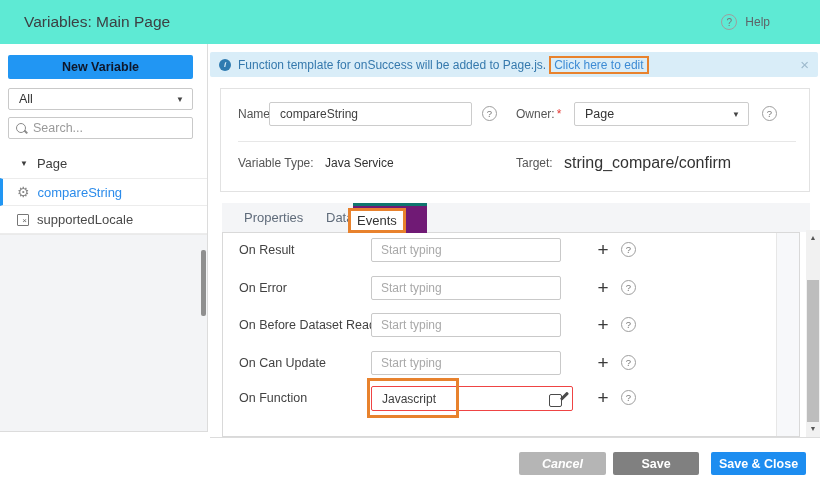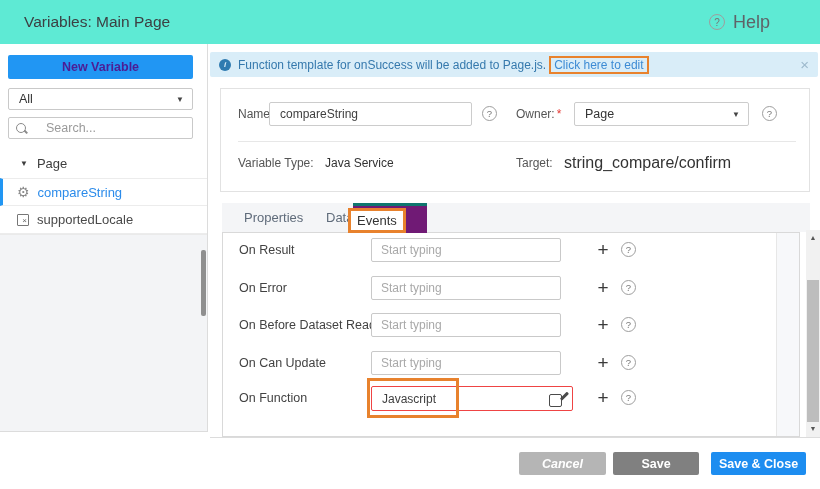--- a/index.html
+++ b/index.html
@@ -7,34 +7,34 @@
   body { font-family: "Liberation Sans", sans-serif; }
   .screen { position: relative; width: 820px; height: 489px; background: #fff; overflow: hidden;
             font-size: 12px; color:#3f3f3f; }
 
   
   .hdr { position:absolute; left:0; top:0; width:820px; height:44px; background:#5eead4; }
   .hdr-title { position:absolute; left:24px; top:0; line-height:44px; font-size:15.5px; font-weight:500; color:#3c4043; }
   .help { position:absolute; right:50px; top:0; height:44px; display:flex; align-items:center; gap:8px; cursor:pointer; }
   .qcirc { display:inline-flex; width:16px; height:16px; border:1.5px solid #9e9e9e; border-radius:50%;
            align-items:center; justify-content:center; font-size:10px; color:#757575; background:#fff0; }
-  .help-label { font-size:18px; color:#5f6368; }
+  .help-label { font-size:12px; color:#5f6368; }
 
   
   .sidebar { position:absolute; left:0; top:44px; width:208px; height:388px; background:#fff;
              border-right:1px solid #dcdcdc; border-bottom:1px solid #dcdcdc; }
-  .btn-new { position:absolute; left:8px; top:11px; width:185px; height:24px; background:#2196f3; color:#4c1d95;
+  .btn-new { position:absolute; left:8px; top:11px; width:185px; height:24px; background:#2196f3; color:#0f172a;
              border:none; border-radius:2px; font-size:12.5px; font-weight:bold; font-family:inherit; cursor:pointer; }
   .select-box { position:absolute; left:8px; width:185px; height:22px; border:1px solid #c9c9c9; border-radius:2px;
                 background:#fff; display:flex; align-items:center; padding:0 8px 0 10px; cursor:pointer; }
   .filter-select { top:44px;gap:20px; }
   .select-val { flex:1; font-size:12.5px; color:#333; }
   .caret { font-size:8px; color:#444; }
   .search-box { position:absolute; left:8px; top:73px; width:185px; height:22px; border:1px solid #c9c9c9;
-                border-radius:2px; background:#fff; display:flex; align-items:center; padding:0 6px;justify-content:space-between; }
+                border-radius:2px; background:#fff; display:flex; align-items:center; padding:0 6px; }
   .mag { position:relative; width:13px; height:13px; margin-right:5px; flex:none; }
   .mag::before { content:""; position:absolute; left:1px; top:1px; width:8px; height:8px;
                  border:1.5px solid #8a8a8a; border-radius:50%; }
   .mag::after { content:""; position:absolute; left:9px; top:9px; width:4px; height:1.5px;
                 background:#8a8a8a; transform:rotate(45deg); }
   .search-input { border:none; outline:none; width:140px; font-size:12.5px; font-family:inherit; color:#333; background:transparent; }
   .search-input::placeholder { color:#9a9a9a; }
   .tree-group { position:absolute; left:0; top:106px; width:100%; height:27px; display:flex; align-items:center;
                 padding-left:20px; gap:9px; cursor:pointer; }
   .tree-caret { font-size:8px; color:#3d3d3d; }

